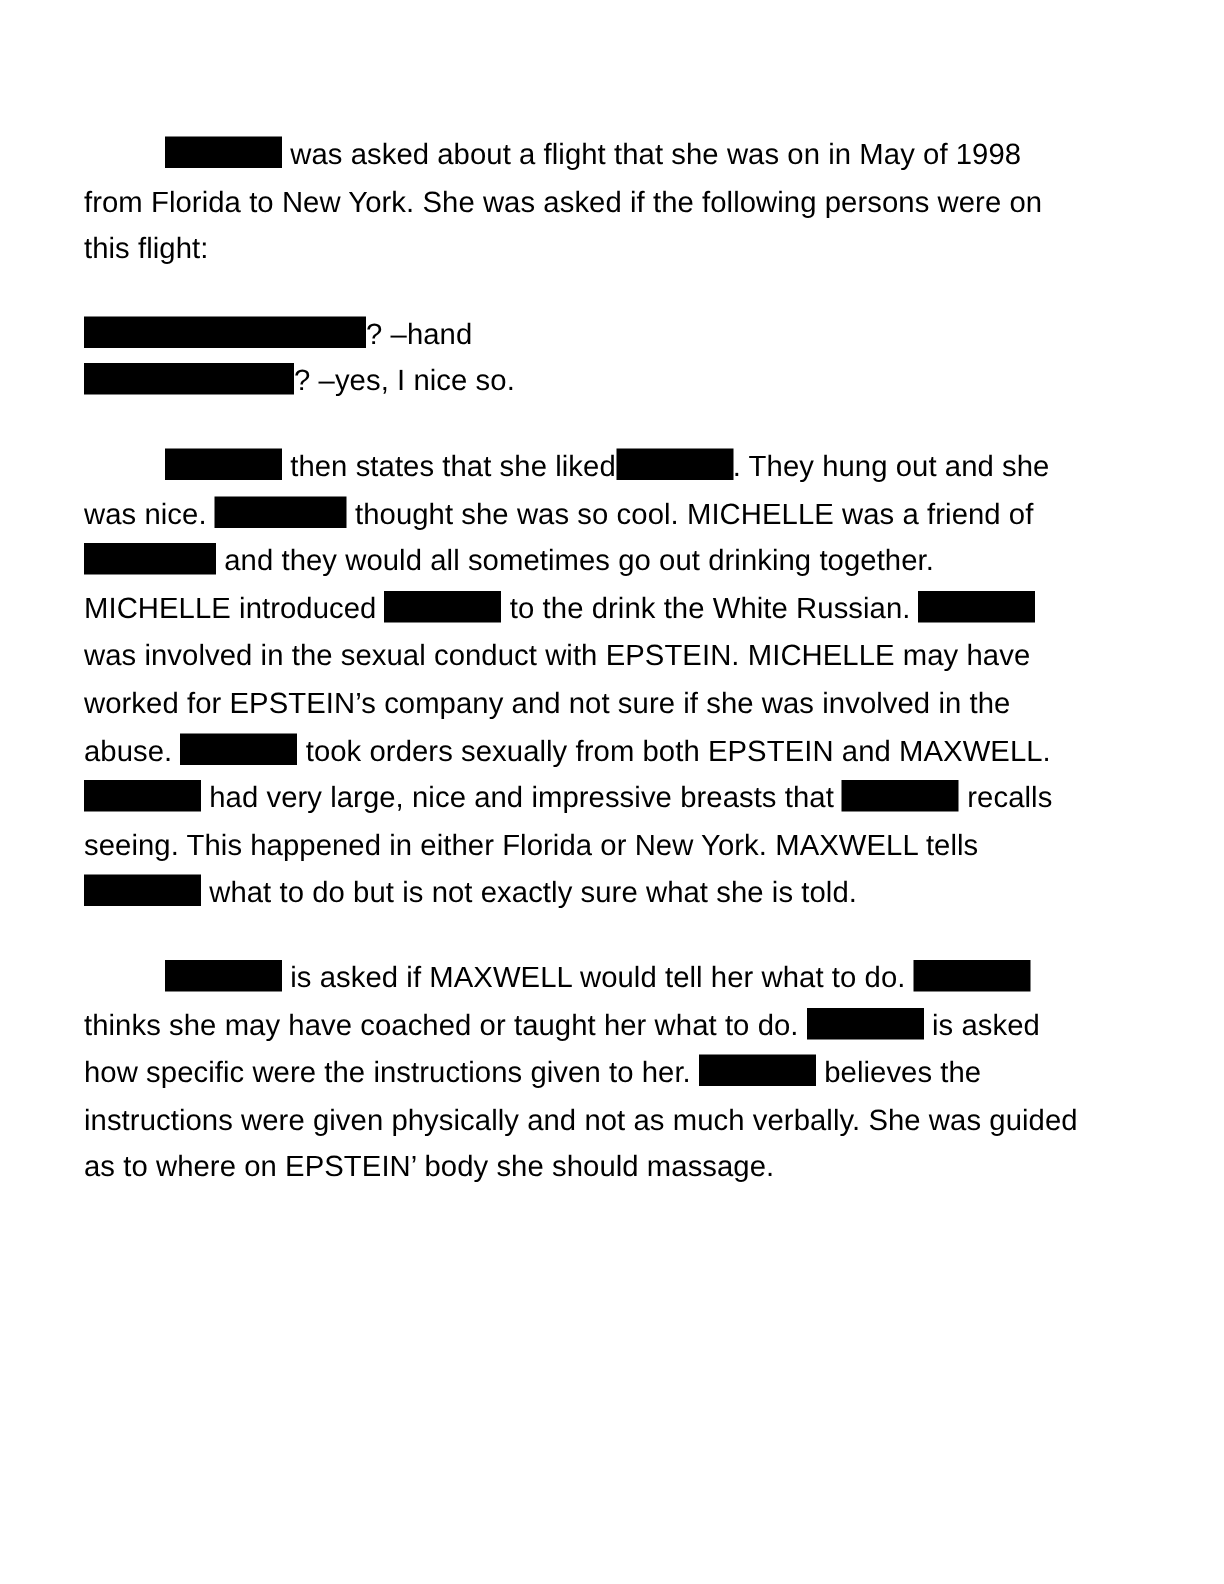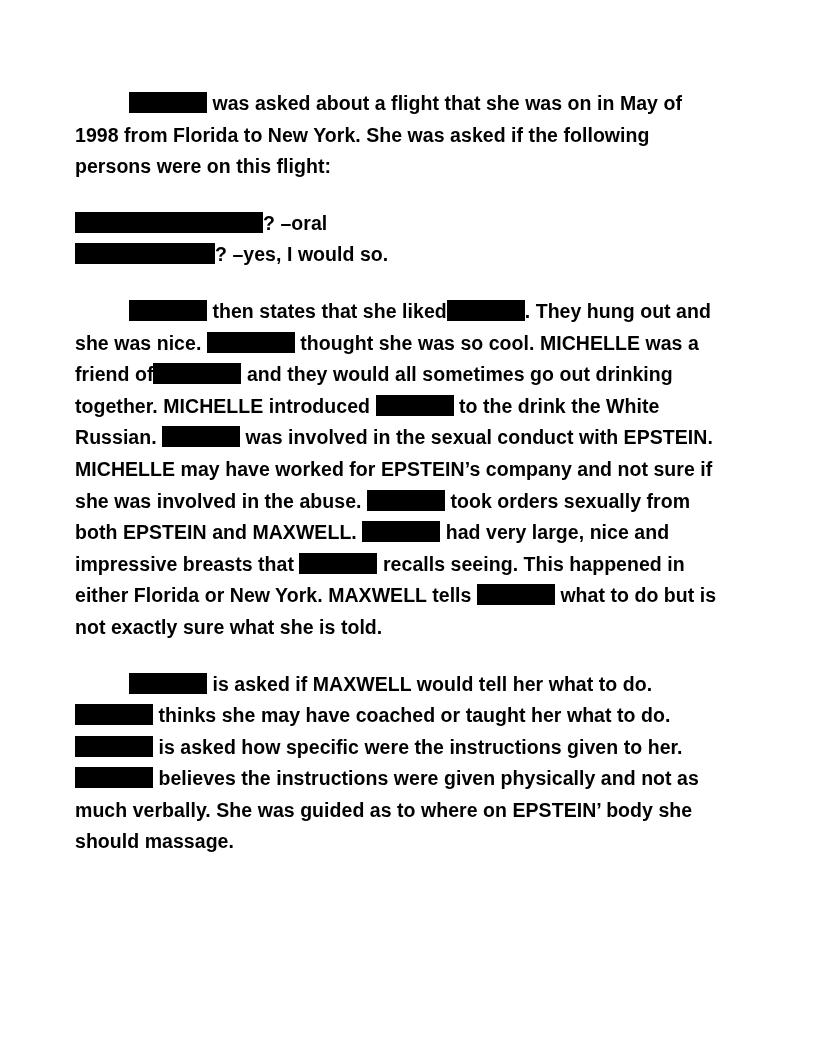--- a/index.html
+++ b/index.html
@@ -12,23 +12,22 @@
     height: 1056px;
     font-family: "Liberation Sans", sans-serif;
     color: #000000;
     overflow: hidden;
   }
   .page {
     position: relative;
     width: 816px;
     height: 1056px;
     box-sizing: border-box;
-    padding: 88px 96px 60px 75px;
+    padding: 88px 96px 60px 56px;
     background: #ffffff;
-    font-weight: bold;
   }
   .doc-body {
     font-size: 19.5px;
     line-height: 31.6px;
     text-align: left;
     letter-spacing: 0.05px;
   }
   .para {
     margin: 0;
     padding: 0;
@@ -50,17 +49,17 @@
     height: 21px;
     border-radius: 0;
   }
 </style>
 </head>
 <body>
 
 <div class="page">
   <div class="doc-body" id="doc-body">
       <div class="para"><span class="indent"></span><span class="redact" style="width: 78px;"></span><span> was asked about a flight that she was on in May of 1998 from Florida to New York.  She was asked if the following persons were on this flight:</span></div>
-      <div class="para gap"><span class="redact" style="width: 188px;"></span><span>? –oral</span><br><span class="redact" style="width: 140px;"></span><span>? –yes, I would so.</span></div>
+      <div class="para gap"><span class="redact" style="width: 188px;"></span><span>? –hand</span><br><span class="redact" style="width: 140px;"></span><span>? –yes, I nice so.</span></div>
       <div class="para gap"><span class="indent"></span><span class="redact" style="width: 78px;"></span><span> then states that she liked</span><span class="redact" style="width: 78px;"></span><span>.  They hung out and she was nice.  </span><span class="redact" style="width: 88px;"></span><span> thought she was so cool.  MICHELLE was a friend of</span><span class="redact" style="width: 88px;"></span><span> and they would all sometimes go out drinking together.  MICHELLE introduced </span><span class="redact" style="width: 78px;"></span><span> to the drink the White Russian.  </span><span class="redact" style="width: 78px;"></span><span> was involved in the sexual conduct with EPSTEIN.  MICHELLE may have worked for EPSTEIN’s company and not sure if she was involved in the abuse.  </span><span class="redact" style="width: 78px;"></span><span> took orders sexually from both EPSTEIN and MAXWELL.  </span><span class="redact" style="width: 78px;"></span><span> had very large, nice and impressive breasts that </span><span class="redact" style="width: 78px;"></span><span> recalls seeing.  This happened in either Florida or New York.  MAXWELL tells </span><span class="redact" style="width: 78px;"></span><span> what to do but is not exactly sure what she is told.</span></div>
       <div class="para gap"><span class="indent"></span><span class="redact" style="width: 78px;"></span><span> is asked if MAXWELL would tell her what to do.  </span><span class="redact" style="width: 78px;"></span><span> thinks she may have coached or taught her what to do.  </span><span class="redact" style="width: 78px;"></span><span> is asked how specific were the instructions given to her.  </span><span class="redact" style="width: 78px;"></span><span> believes the instructions were given physically and not as much verbally.  She was guided as to where on EPSTEIN’ body she should massage.</span></div>
     </div>
 </div>
 
 </body></html>

